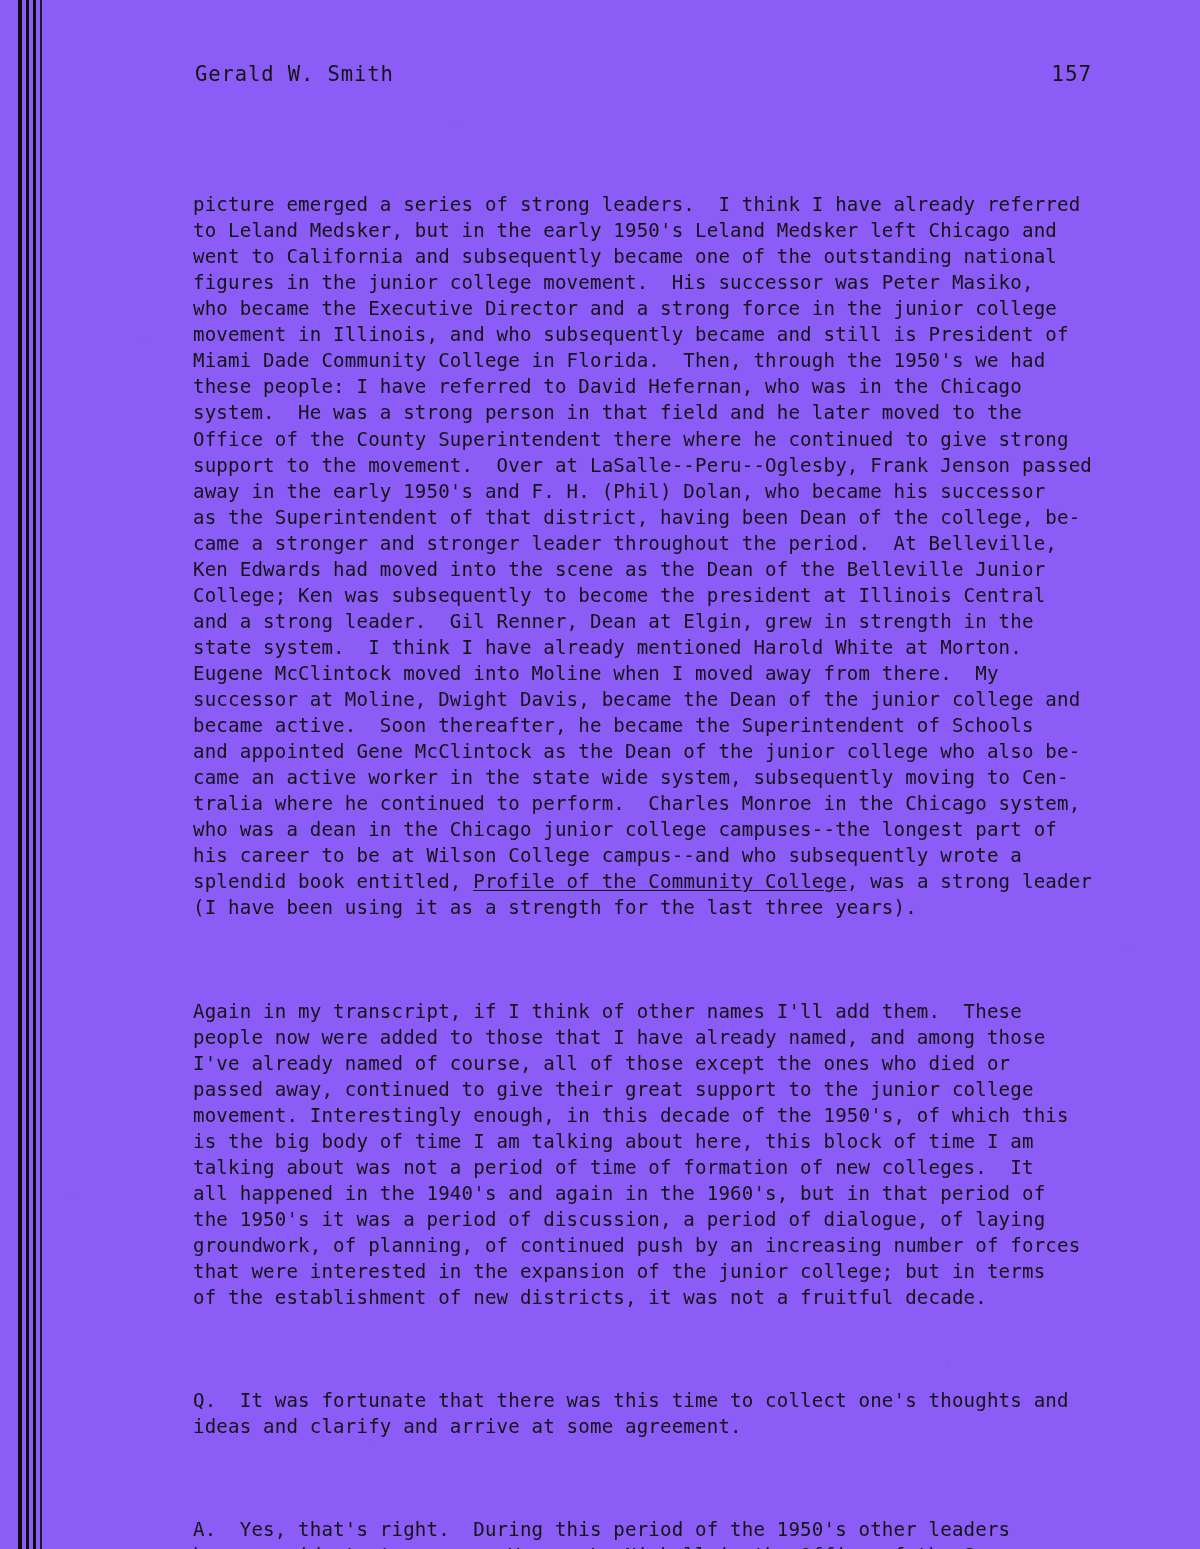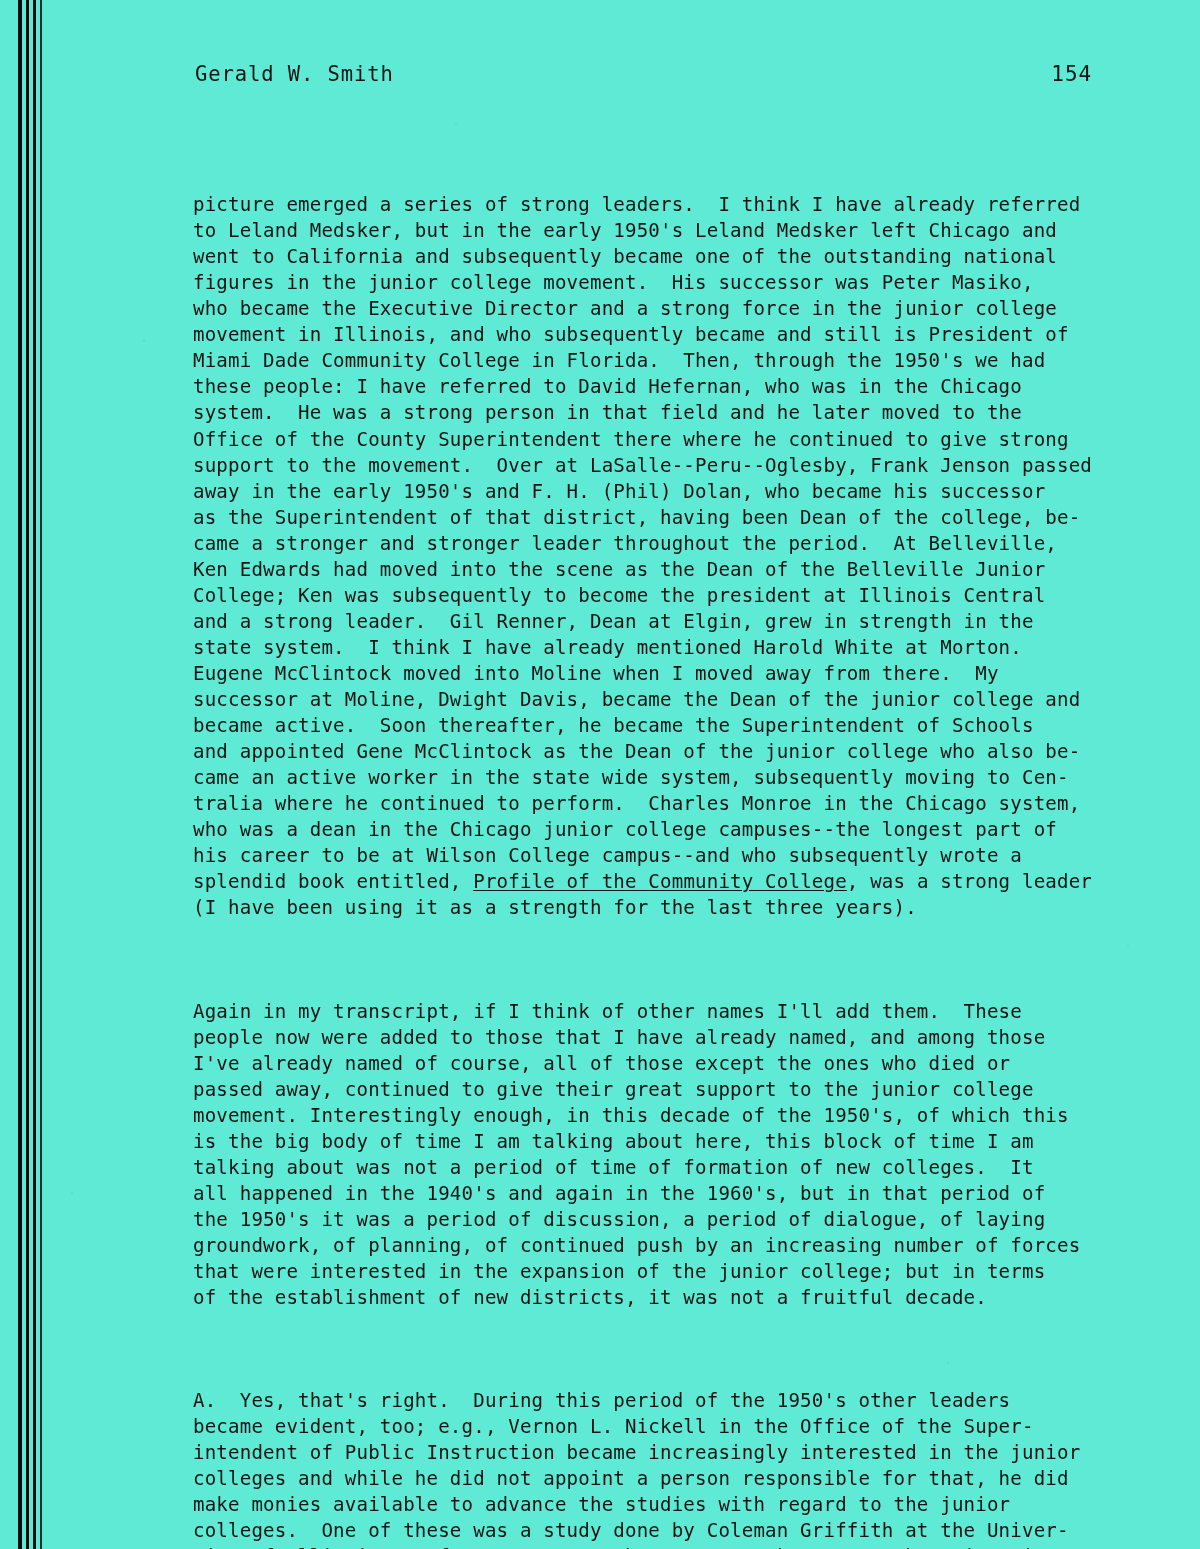--- a/index.html
+++ b/index.html
@@ -11,21 +11,21 @@
     width: 1200px;
     height: 1549px;
     position: relative;
     font-family: "DejaVu Sans Mono", "Liberation Mono", monospace;
     color: #141414;
     overflow: hidden;
   }
   .page {
     position: absolute;
     inset: 0;
-    background: #5eead4;
+    background: #8b5cf6;
   }
   
   .noise {
     position: absolute;
     inset: 0;
     pointer-events: none;
     opacity: 0.5;
     background-image:
       radial-gradient(circle at 12% 22%, rgba(0,0,0,0.10) 0 1px, transparent 1.4px),
       radial-gradient(circle at 38% 8%, rgba(0,0,0,0.08) 0 1px, transparent 1.4px),
@@ -94,21 +94,21 @@
 
   <div class="binding">
     <span></span>
       <span></span>
       <span></span>
       <span></span>
   </div>
 
   <div class="header">
     <div class="author">Gerald W. Smith</div>
-    <div class="pageno">154</div>
+    <div class="pageno">157</div>
   </div>
 
   <div class="body-text">
     <p class="para"><span>picture emerged a series of strong leaders.  I think I have already referred
 to Leland Medsker, but in the early 1950's Leland Medsker left Chicago and
 went to California and subsequently became one of the outstanding national
 figures in the junior college movement.  His successor was Peter Masiko,
 who became the Executive Director and a strong force in the junior college
 movement in Illinois, and who subsequently became and still is President of
 Miami Dade Community College in Florida.  Then, through the 1950's we had
@@ -138,20 +138,22 @@
 I've already named of course, all of those except the ones who died or
 passed away, continued to give their great support to the junior college
 movement. Interestingly enough, in this decade of the 1950's, of which this
 is the big body of time I am talking about here, this block of time I am
 talking about was not a period of time of formation of new colleges.  It
 all happened in the 1940's and again in the 1960's, but in that period of
 the 1950's it was a period of discussion, a period of dialogue, of laying
 groundwork, of planning, of continued push by an increasing number of forces
 that were interested in the expansion of the junior college; but in terms
 of the establishment of new districts, it was not a fruitful decade.</p>
+    <p class="para">Q.  It was fortunate that there was this time to collect one's thoughts and
+ideas and clarify and arrive at some agreement.</p>
     <p class="para">A.  Yes, that's right.  During this period of the 1950's other leaders
 became evident, too; e.g., Vernon L. Nickell in the Office of the Super-
 intendent of Public Instruction became increasingly interested in the junior
 colleges and while he did not appoint a person responsible for that, he did
 make monies available to advance the studies with regard to the junior
 colleges.  One of these was a study done by Coleman Griffith at the Univer-
 sity of Illinois was for many years the strong spokesman on the university
 campus on behalf of the junior college system in Illinois.  If you will
 look at the programs of the association of junior colleges you'll find that</p>
   </div>

